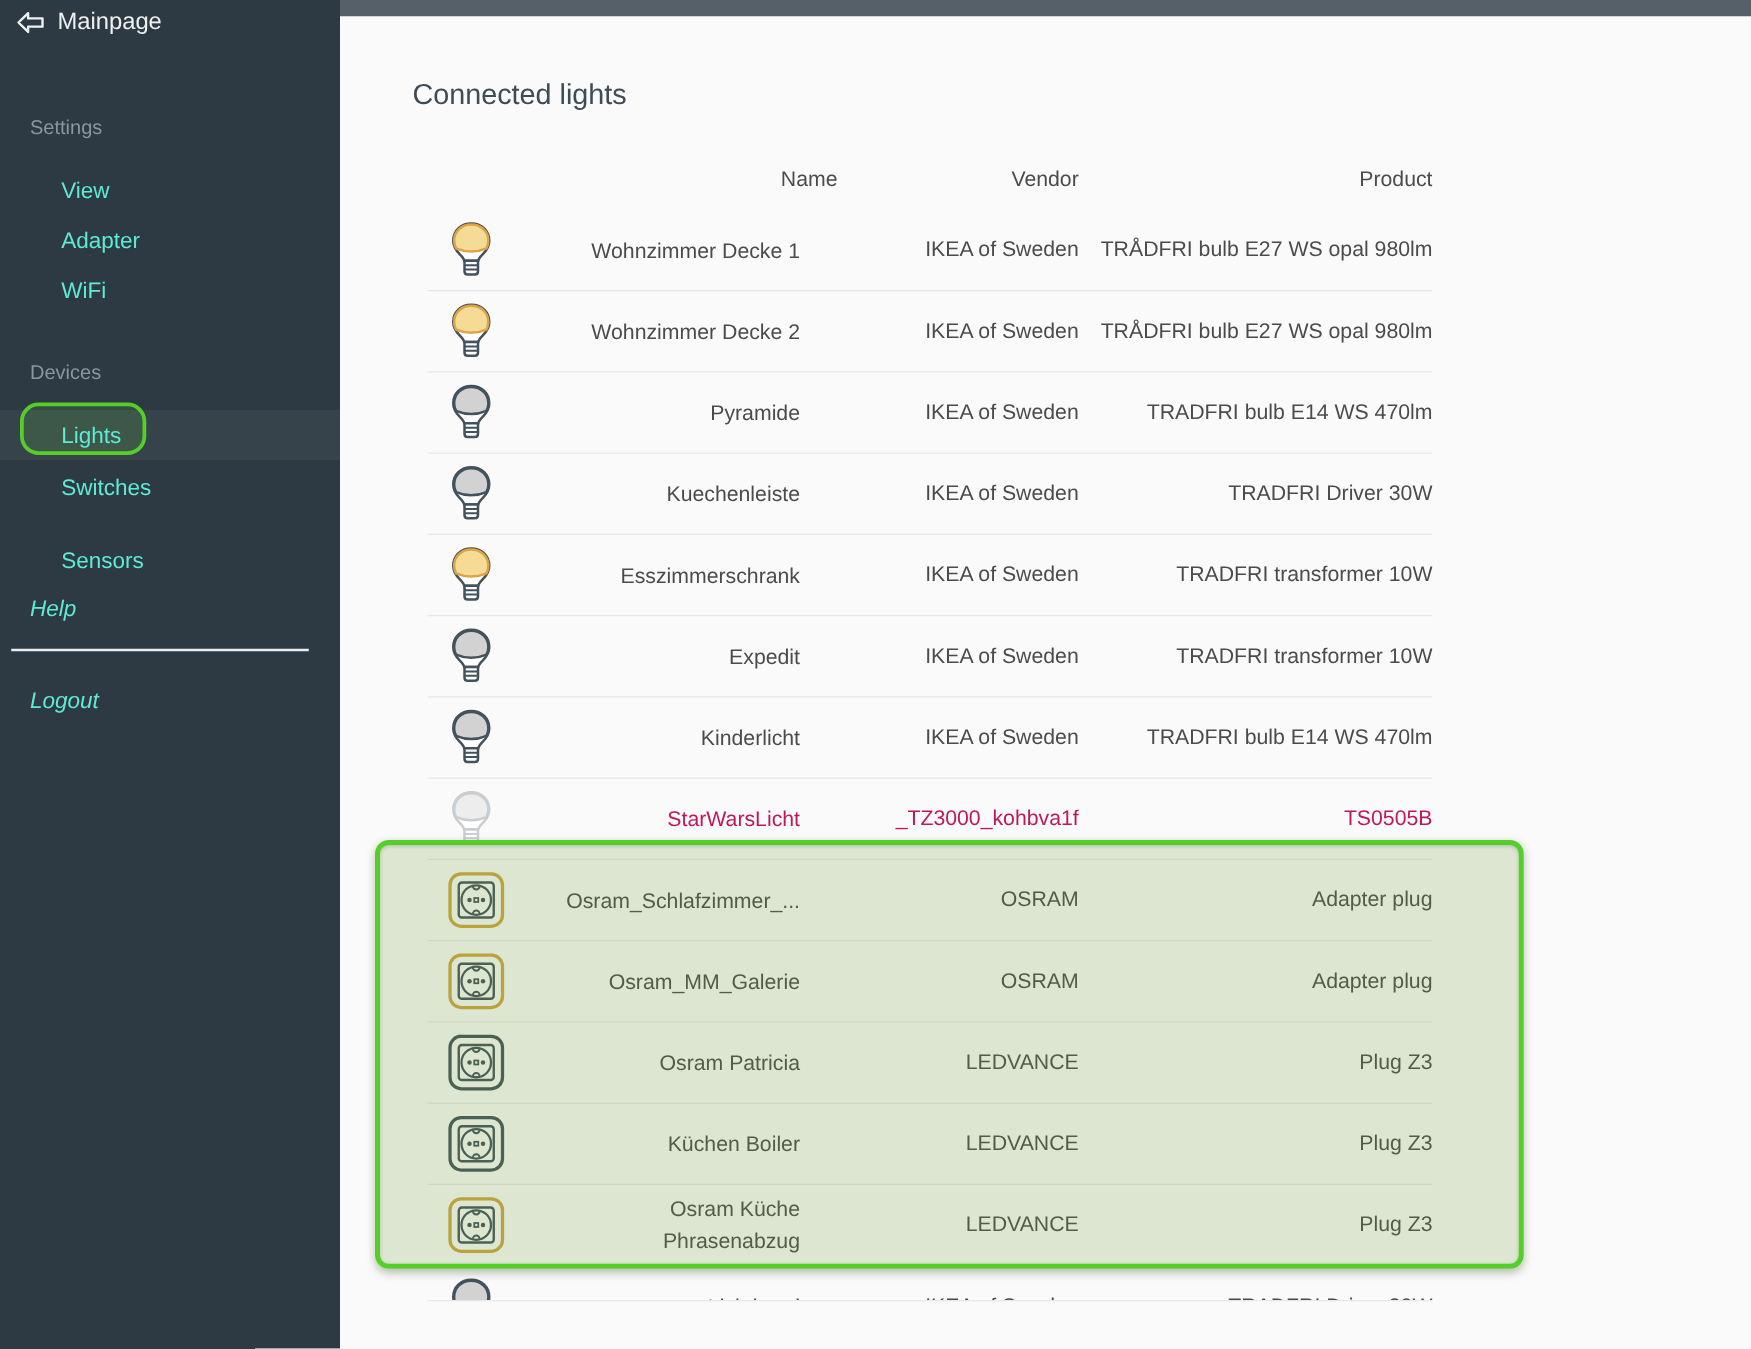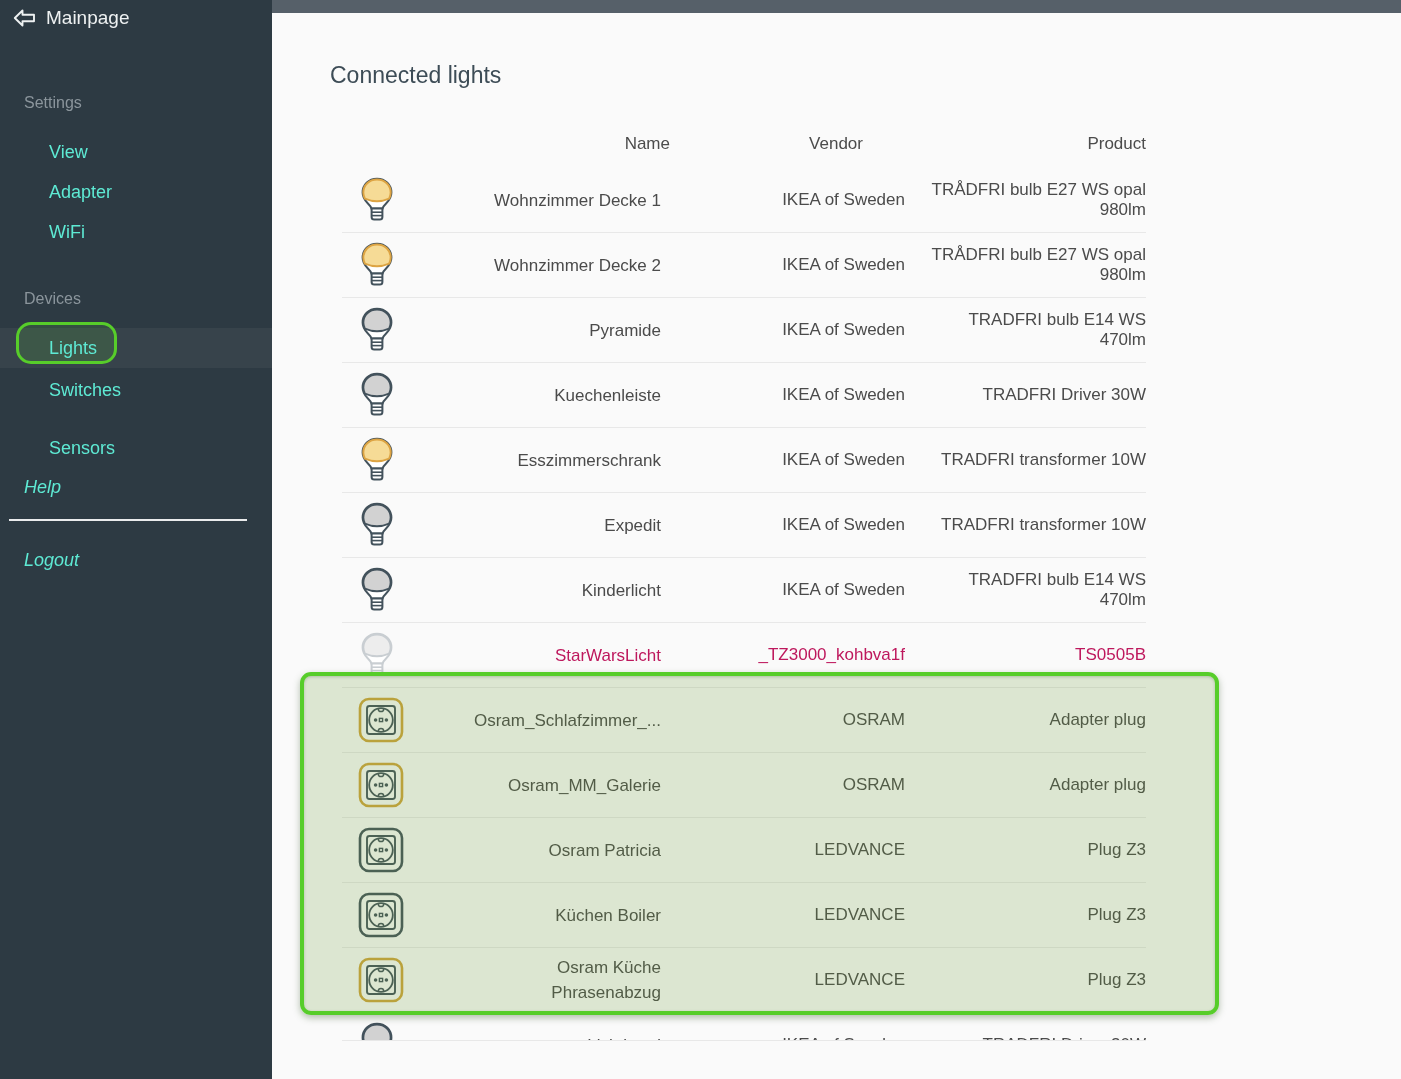--- a/index.html
+++ b/index.html
@@ -22,21 +22,21 @@
     box-sizing:border-box;pointer-events:none;z-index:4;}
   .sidebar-divider{position:absolute;left:9px;top:519px;width:238px;height:1.5px;background:rgba(255,255,255,0.9);}
   
   .topstrip{position:absolute;left:272px;top:0;width:1129px;height:13px;background:#566069;}
   h1.page-title{position:absolute;left:330px;top:62px;margin:0;font-size:23px;font-weight:400;color:#3d4c56;}
   .tablewrap{position:absolute;left:342px;top:120px;width:804px;height:920px;overflow:hidden;
     border-bottom:1px solid #e8e8e8;text-align:right;}
   .thead,.row{display:grid;grid-template-columns:88px 240px 193px 1fr;align-items:center;}
   .thead{height:48px;color:#4b4b4b;font-size:17px;}
   .thead .prodhead{padding-left:27px;}
-  .row{height:64px;border-bottom:1px solid #e8e8e8;font-size:17px;color:#4b4b4b;cursor:pointer;gap:21px;}
+  .row{height:64px;border-bottom:1px solid #e8e8e8;font-size:17px;color:#4b4b4b;cursor:pointer;}
   .row .name{max-width:210px;line-height:25px;}
   .row.muted .cell{color:#be185d;}
   .icon-cell{padding-left:16px;display:flex;align-items:center;}
   
   .bigbox{position:absolute;left:300px;top:672px;width:919px;height:343px;
     border:4px solid #57cd2a;border-radius:11px;background:rgba(108,158,58,0.21);
     box-shadow:0 3px 7px rgba(50,80,35,0.35), inset 0 1px 3px rgba(40,70,30,0.25);
     box-sizing:border-box;pointer-events:none;z-index:5;}
 </style>
 </head>

